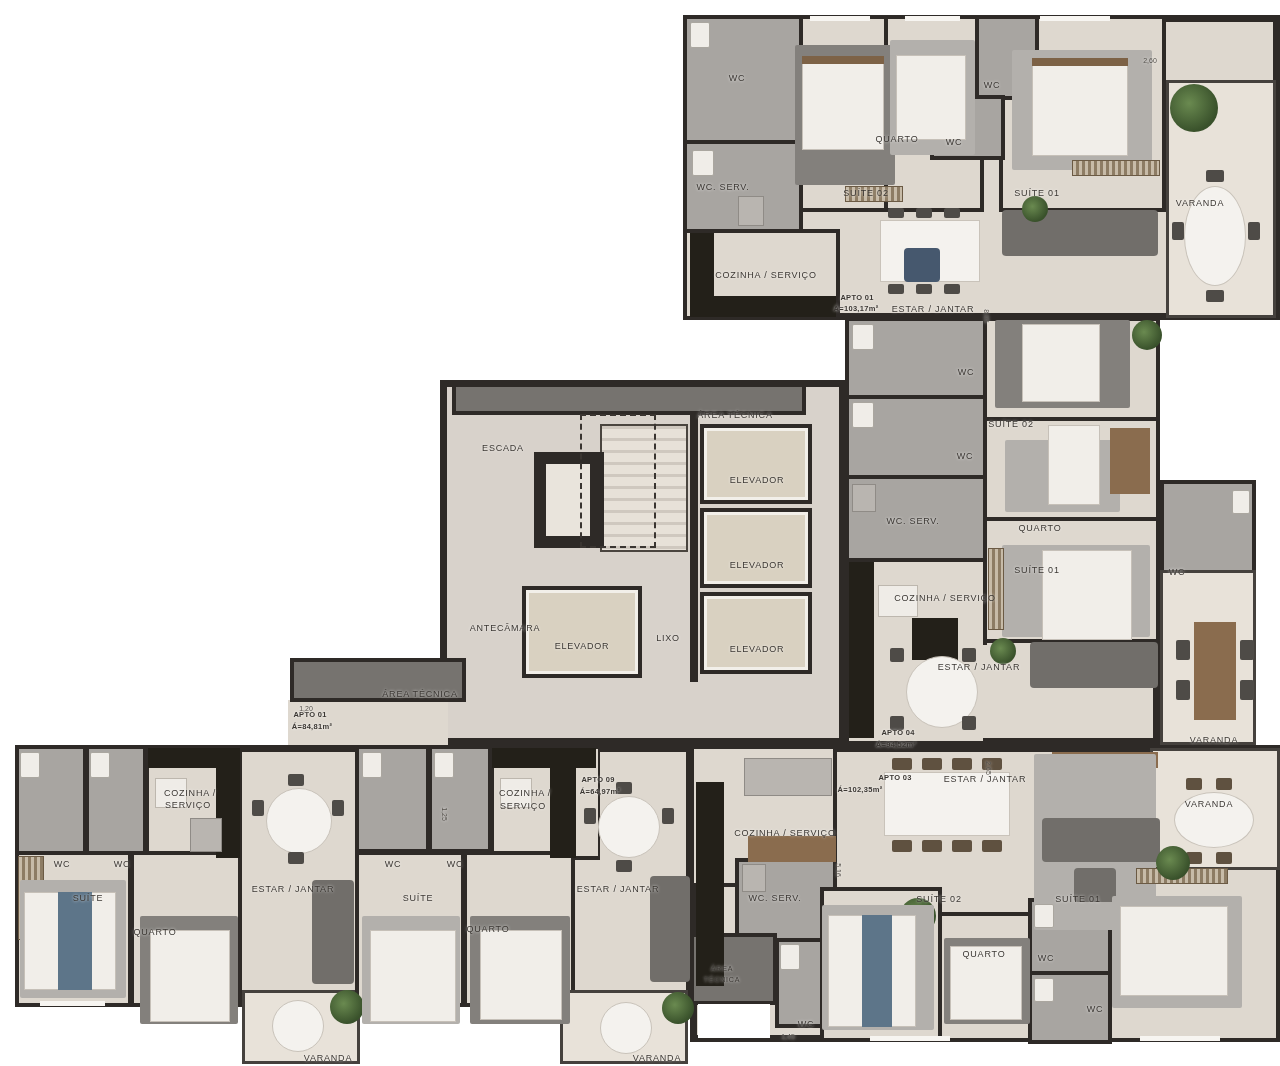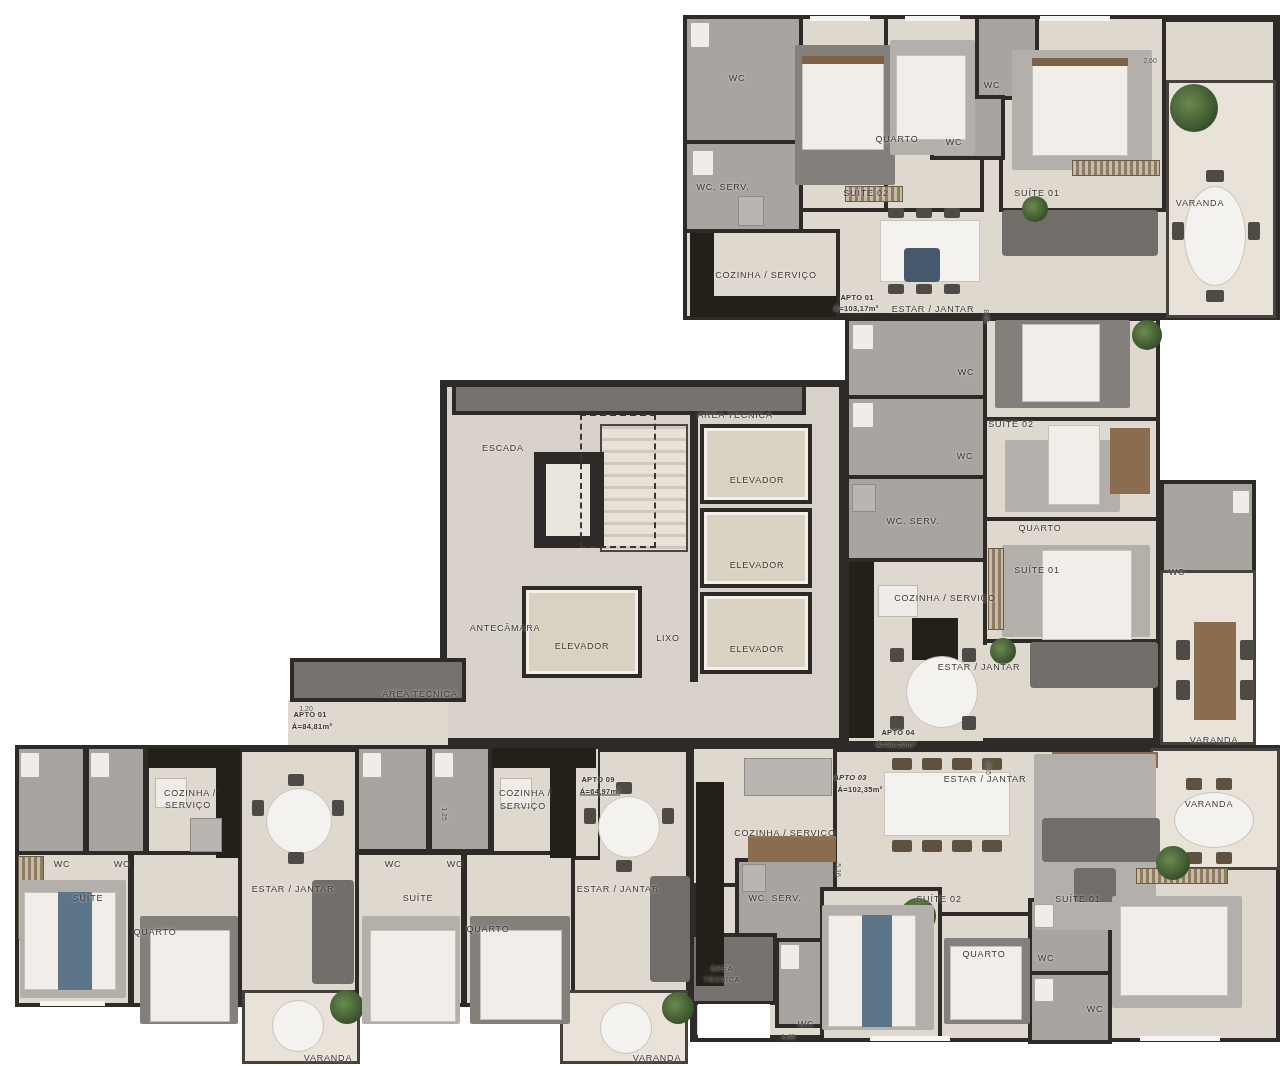--- a/index.html
+++ b/index.html
@@ -308,30 +308,30 @@
       <span class="label bold" style="left: 312px; top: 710px; transform: translate(-50%, -50%) rotate(0deg);">Á=84,81m²</span>
       <span class="label" style="left: 190px; top: 777px; transform: translate(-50%, -50%) rotate(0deg);">COZINHA /</span>
       <span class="label" style="left: 188px; top: 789px; transform: translate(-50%, -50%) rotate(0deg);">SERVIÇO</span>
       <span class="label" style="left: 62px; top: 848px; transform: translate(-50%, -50%) rotate(0deg);">WC</span>
       <span class="label" style="left: 122px; top: 848px; transform: translate(-50%, -50%) rotate(0deg);">WC</span>
       <span class="label" style="left: 88px; top: 882px; transform: translate(-50%, -50%) rotate(0deg);">SUÍTE</span>
       <span class="label" style="left: 155px; top: 916px; transform: translate(-50%, -50%) rotate(0deg);">QUARTO</span>
       <span class="label" style="left: 293px; top: 873px; transform: translate(-50%, -50%) rotate(0deg);">ESTAR / JANTAR</span>
       <span class="label" style="left: 328px; top: 1042px; transform: translate(-50%, -50%) rotate(0deg);">VARANDA</span>
       <span class="label bold" style="left: 598px; top: 763px; transform: translate(-50%, -50%) rotate(0deg);">APTO 09</span>
-      <span class="label bold" style="left: 600px; top: 775px; transform: translate(-50%, -50%) rotate(0deg); text-decoration: underline;">Á=64,97m²</span>
+      <span class="label bold" style="left: 600px; top: 775px; transform: translate(-50%, -50%) rotate(0deg);">Á=64,97m²</span>
       <span class="label" style="left: 525px; top: 777px; transform: translate(-50%, -50%) rotate(0deg);">COZINHA /</span>
       <span class="label" style="left: 523px; top: 790px; transform: translate(-50%, -50%) rotate(0deg);">SERVIÇO</span>
       <span class="label" style="left: 393px; top: 848px; transform: translate(-50%, -50%) rotate(0deg);">WC</span>
       <span class="label" style="left: 455px; top: 848px; transform: translate(-50%, -50%) rotate(0deg);">WC</span>
       <span class="label" style="left: 418px; top: 882px; transform: translate(-50%, -50%) rotate(0deg);">SUÍTE</span>
       <span class="label" style="left: 488px; top: 913px; transform: translate(-50%, -50%) rotate(0deg);">QUARTO</span>
       <span class="label" style="left: 618px; top: 873px; transform: translate(-50%, -50%) rotate(0deg);">ESTAR / JANTAR</span>
       <span class="label" style="left: 657px; top: 1042px; transform: translate(-50%, -50%) rotate(0deg);">VARANDA</span>
-      <span class="label bold" style="left: 850px; top: 761px; transform: translate(-50%, -50%) rotate(0deg); font-style: italic;">APTO 03</span>
+      <span class="label bold" style="left: 895px; top: 761px; transform: translate(-50%, -50%) rotate(0deg);">APTO 03</span>
       <span class="label bold" style="left: 860px; top: 773px; transform: translate(-50%, -50%) rotate(0deg);">Á=102,35m²</span>
       <span class="label" style="left: 985px; top: 763px; transform: translate(-50%, -50%) rotate(0deg);">ESTAR / JANTAR</span>
       <span class="label" style="left: 785px; top: 817px; transform: translate(-50%, -50%) rotate(0deg);">COZINHA / SERVIÇO</span>
       <span class="label" style="left: 775px; top: 882px; transform: translate(-50%, -50%) rotate(0deg);">WC. SERV.</span>
       <span class="label" style="left: 939px; top: 883px; transform: translate(-50%, -50%) rotate(0deg);">SUÍTE 02</span>
       <span class="label" style="left: 1078px; top: 883px; transform: translate(-50%, -50%) rotate(0deg);">SUÍTE 01</span>
       <span class="label" style="left: 984px; top: 938px; transform: translate(-50%, -50%) rotate(0deg);">QUARTO</span>
       <span class="label" style="left: 1046px; top: 942px; transform: translate(-50%, -50%) rotate(0deg);">WC</span>
       <span class="label" style="left: 1095px; top: 993px; transform: translate(-50%, -50%) rotate(0deg);">WC</span>
       <span class="label" style="left: 806px; top: 1008px; transform: translate(-50%, -50%) rotate(0deg);">WC</span>

